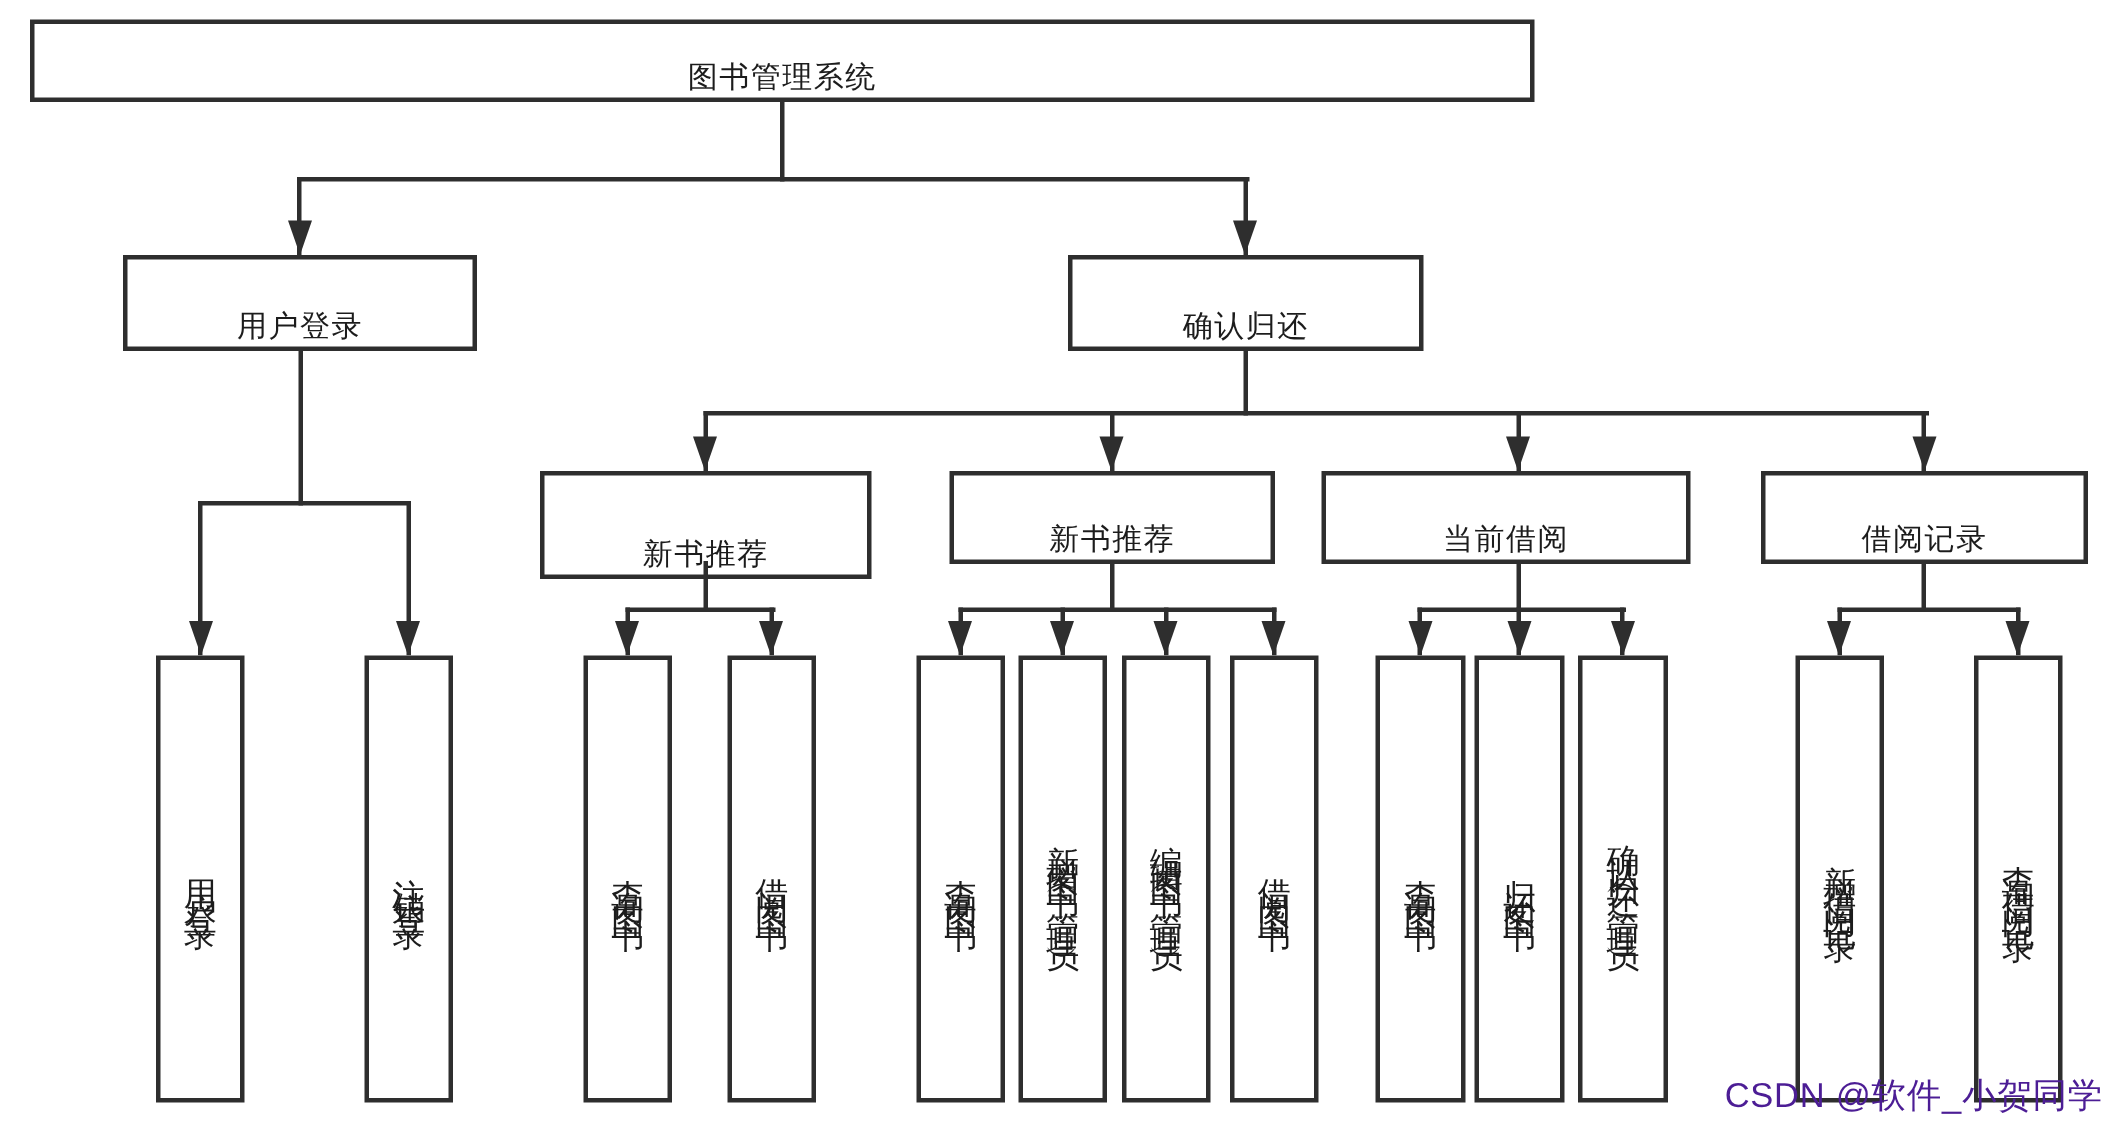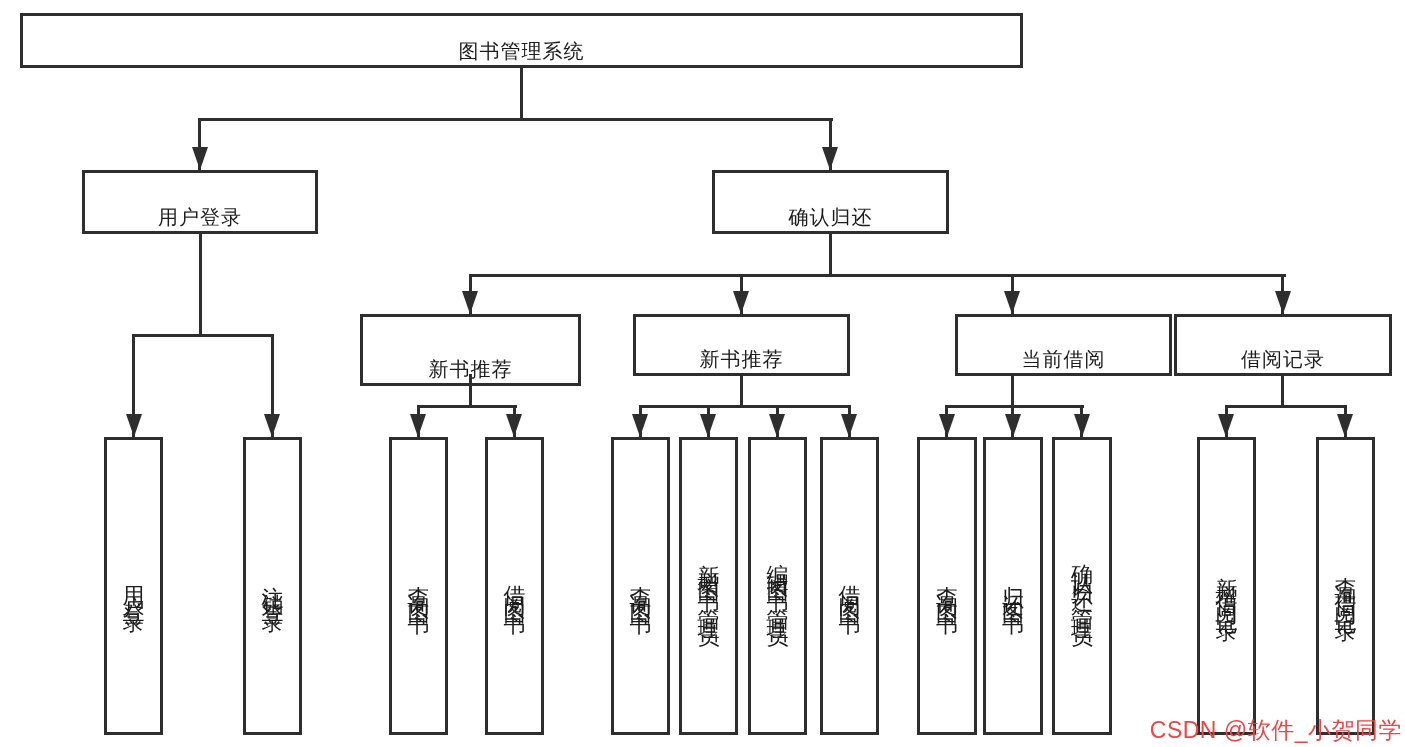--- a/index.html
+++ b/index.html
@@ -35,21 +35,21 @@
     border-left:8px solid transparent;
     border-right:8px solid transparent;
     border-top:23px solid #2e2e2e;
   }
 
   .watermark {
     position:absolute;
     right:3px;
     top:715px;
     font-size:23px;
-    color:#ef4444;
+    color:#4c1d95;
     letter-spacing:0.5px;
     z-index:5;
     white-space:nowrap;
   }
 </style>
 </head>
 <body>
 
 <div class="canvas">
 
@@ -88,21 +88,21 @@
   <div class="arrow" style="left:1004px;top:291px"></div>
   <div class="vline" style="left:1281px;top:274px;height:40px"></div>
   <div class="arrow" style="left:1275px;top:291px"></div>
 
   <div class="box h" style="left:360px;top:314px;width:221px;height:72px">
     <span>新书推荐</span>
   </div>
   <div class="box h" style="left:633px;top:314px;width:217px;height:62px">
     <span>新书推荐</span>
   </div>
-  <div class="box h" style="left:955px;top:314px;width:217px;height:62px">
+  <div class="box h" style="left:881px;top:314px;width:246px;height:62px">
     <span>当前借阅</span>
   </div>
   <div class="box h" style="left:1174px;top:314px;width:218px;height:62px">
     <span>借阅记录</span>
   </div>
 
   <div class="vline" style="left:469px;top:374px;height:33px"></div>
   <div class="hline" style="left:417px;top:405px;width:100px"></div>
   <div class="vline" style="left:417px;top:405px;height:32px"></div>
   <div class="arrow" style="left:410px;top:414px"></div>

